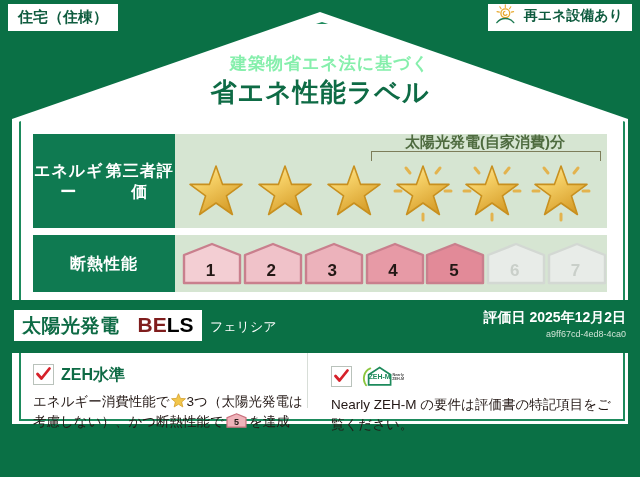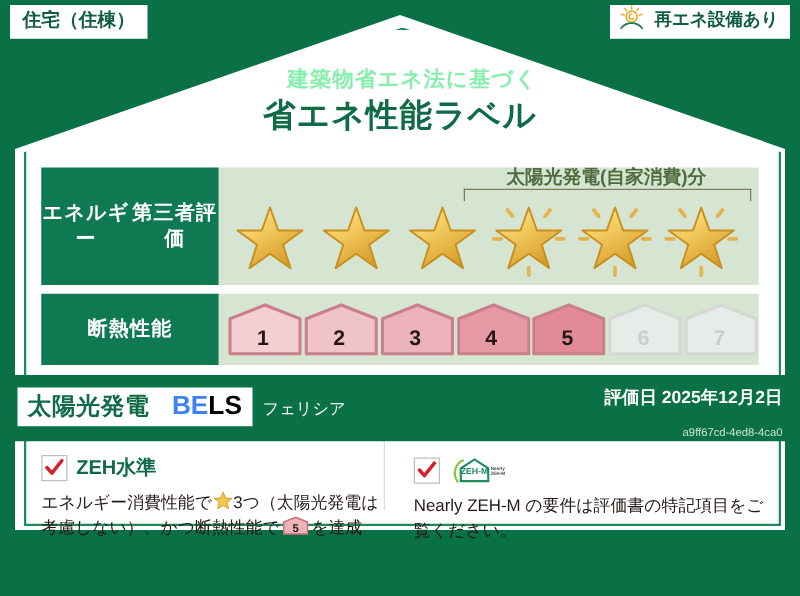--- a/index.html
+++ b/index.html
@@ -162,31 +162,31 @@
   .bottom{
     position:absolute;left:0;bottom:0;width:640px;height:53px;
     background:#0a7045;z-index:5;
   }
   .bels-box{
     position:absolute;left:14px;top:10px;background:#ffffff;
     padding:3px 8px 4px 8px;display:flex;align-items:baseline;gap:6px;
   }
   .bels-jp{font-size:19px;font-weight:bold;color:#0e6b45;line-height:23px;letter-spacing:0.5px;}
   .bels-en{font-size:21px;font-weight:bold;line-height:23px;letter-spacing:0px;}
-  .bels-en .b1{color:#3b82f6;padding-left:12px;}
+  .bels-en .b1{color:#7f1d1d;padding-left:12px;}
   .bels-en .b2{color:#000000;}
   .owner{
     position:absolute;left:210px;top:18px;font-size:13px;color:#ffffff;
     line-height:18px;font-weight:normal;
   }
   .eval{
     position:absolute;right:14px;top:8px;text-align:right;
   }
   .eval-date{font-size:14px;color:#ffffff;font-weight:bold;line-height:19px;white-space:nowrap;}
-  .eval-id{font-size:9px;color:#cfe3d6;line-height:13px;margin-top:13px;white-space:nowrap;}
+  .eval-id{font-size:9px;color:#cfe3d6;line-height:13px;margin-top:1px;white-space:nowrap;}
 </style>
 </head>
 <body>
 
 <div class="label-root">
 
   <div class="house"></div>
   <div class="house-inner-border"></div>
 
   <div class="top-badge-left">

